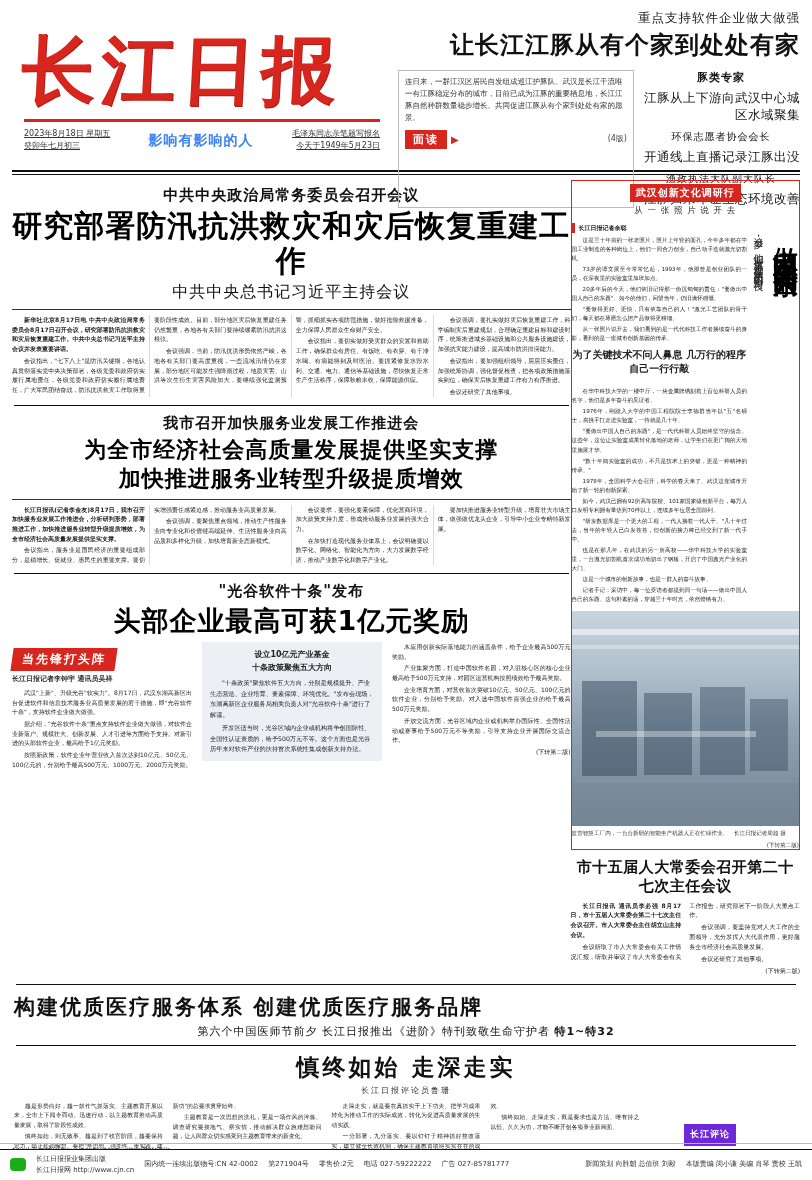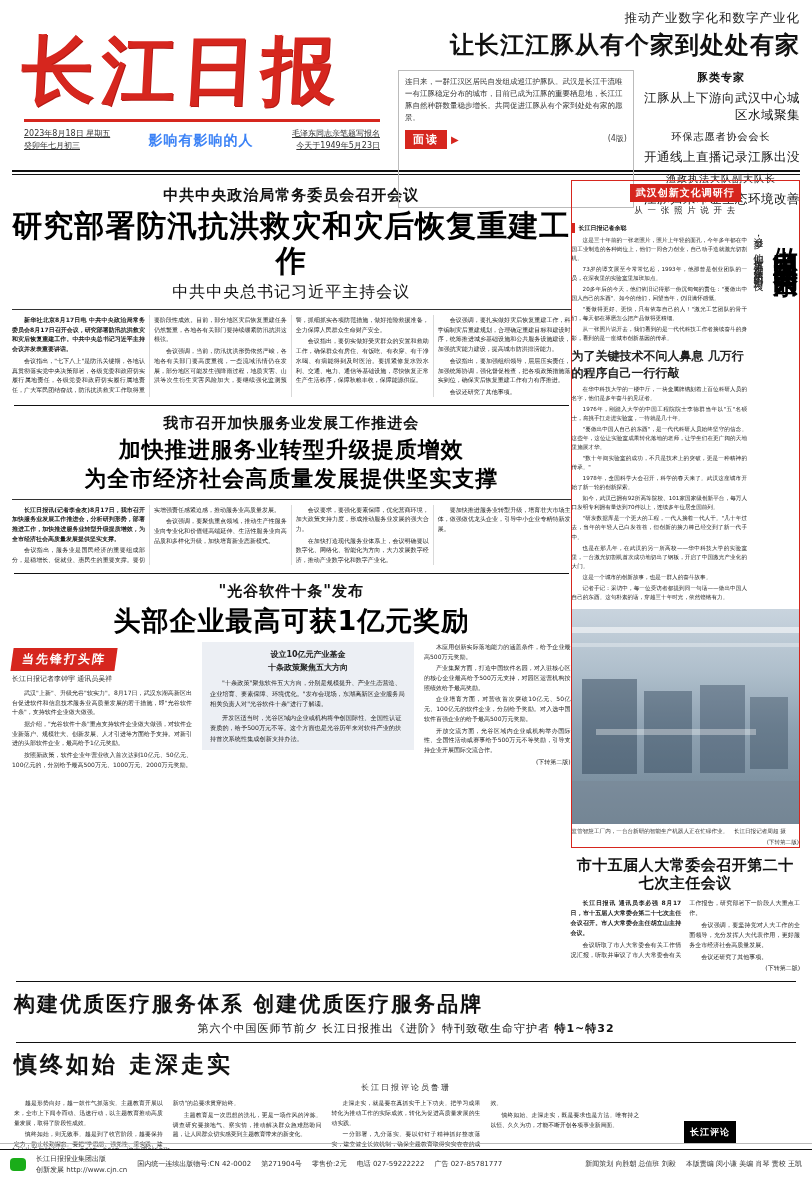--- a/index.html
+++ b/index.html
@@ -126,21 +126,21 @@
   .sec { margin-top: 8px; }
   .sec-divider { border-top: 1px solid #111; margin: 8px 2px 0; }
 
   
   .award-bar {
     background: #d6261e; color: #fff; font-size: 12px; font-weight: bold;
     padding: 3px 10px; display: inline-block; letter-spacing: 2px;
     transform: skewX(-8deg);
   }
   .award-wrap { margin: 6px 0 2px; }
-  .award-byline { font-size: 7px; color: #333; margin: 3px 0 4px; }
+  .award-byline { font-size: 7px; color: #333; margin: 3px 0 4px; font-weight: bold; }
 
   .box-light {
     background: #eceff4; padding: 6px 8px; font-size: 6.2px; line-height: 1.7;
     color: #222;
   }
   .box-light .bt { text-align: center; font-size: 8px; font-weight: bold; margin-bottom: 3px; }
 
   
   .red-frame {
     border: 1.5px solid #d6261e; position: relative;
@@ -194,32 +194,32 @@
   
   .bottom-banner {
     text-align: left; font-size: 21px; font-weight: bold; letter-spacing: 2px;
     margin: 8px 0 3px;
   }
   .bottom-sub {
     text-align: center; font-size: 11px; color: #111; letter-spacing: 1px;
   }
   .bottom-sub .pgref { font-weight: bold; }
   .comment-title {
-    text-align: left; font-size: 23px; font-weight: bold; letter-spacing: 3px;
+    text-align: center; font-size: 23px; font-weight: bold; letter-spacing: 3px;
     margin: 6px 0 2px;
   }
   .comment-kicker { text-align: center; font-size: 8px; color: #333; letter-spacing: 2px; }
   .comment-cols {
     column-count: 5; column-gap: 10px; font-size: 5.8px; line-height: 1.65;
     text-align: justify; color: #222; margin-top: 6px; position: relative;
   }
   .comment-cols p { margin: 0 0 2px; text-indent: 11px; }
   .stamp {
     position: absolute; right: 62px; bottom: 6px;
-    width: 52px; height: 22px; background: #000000; color: #fff;
+    width: 52px; height: 22px; background: #6d28d9; color: #fff;
     font-size: 9px; font-weight: bold; display: flex; align-items: center;
     justify-content: center; letter-spacing: 1px;
   }
 
   
   .footer {
     position: absolute; left: 0; right: 0; bottom: 0;
     border-top: 1px solid #111;
     font-size: 7px; color: #333;
     padding: 4px 10px 5px 10px;
@@ -254,21 +254,21 @@
         </div>
         <div class="slogan">影响有影响的人</div>
         <div class="col" style="text-align:right">
           <div>毛泽东同志亲笔题写报名</div>
           <div>今天于1949年5月23日</div>
         </div>
       </div>
     </div>
 
     <div class="masthead-right">
-      <div class="top-head-small">推动产业数字化和数字产业化</div>
+      <div class="top-head-small">重点支持软件企业做大做强</div>
       <div class="top-head-big">让长江江豚从有个家到处处有家</div>
       <div class="top-split">
         <div class="top-left-box">
           <div>连日来，一群江汉区居民自发组成巡江护豚队。武汉是长江干流唯一有江豚稳定分布的城市，目前已成为江豚的重要栖息地，长江江豚自然种群数量稳步增长。共同促进江豚从有个家到处处有家的愿景。</div>
           <div class="readbar">
             <span class="tag">面读</span>
             <span class="arrow">▶</span>
             <span class="pg">(4版)</span>
           </div>
         </div>
@@ -304,22 +304,22 @@
           <p>会议强调，要扎实做好灾后恢复重建工作，科学编制灾后重建规划，合理确定重建目标和建设时序，统筹推进城乡基础设施和公共服务设施建设，加强抗灾能力建设，提高城市防洪排涝能力。</p>
           <p>会议指出，要加强组织领导，层层压实责任，加强统筹协调，强化督促检查，把各项政策措施落实到位，确保灾后恢复重建工作有力有序推进。</p>
           <p>会议还研究了其他事项。</p>
         </div>
       </div>
 
       <div class="sec-divider"></div>
 
       <div class="sec">
         <div class="kicker">我市召开加快服务业发展工作推进会</div>
+        <div class="headline-lg">为全市经济社会高质量发展提供坚实支撑</div>
         <div class="headline-lg">加快推进服务业转型升级提质增效</div>
-        <div class="headline-lg">为全市经济社会高质量发展提供坚实支撑</div>
         <div class="hr-art"></div>
         <div class="cols4">
           <p class="lead">长江日报讯(记者李金友)8月17日，我市召开加快服务业发展工作推进会，分析研判形势，部署推进工作，加快推进服务业转型升级提质增效，为全市经济社会高质量发展提供坚实支撑。</p>
           <p>会议指出，服务业是国民经济的重要组成部分，是稳增长、促就业、惠民生的重要支撑。要切实增强责任感紧迫感，推动服务业高质量发展。</p>
           <p>会议强调，要聚焦重点领域，推动生产性服务业向专业化和价值链高端延伸、生活性服务业向高品质和多样化升级，加快培育新业态新模式。</p>
           <p>会议要求，要强化要素保障，优化营商环境，加大政策支持力度，形成推动服务业发展的强大合力。</p>
           <p>在加快打造现代服务业体系上，会议明确要以数字化、网络化、智能化为方向，大力发展数字经济，推动产业数字化和数字产业化。</p>
           <p>要加快推进服务业转型升级，培育壮大市场主体，做强做优龙头企业，引导中小企业专精特新发展。</p>
         </div>
       </div>
@@ -334,21 +334,21 @@
             <div class="award-wrap">
               <span class="award-bar">当先锋打头阵</span>
             </div>
             <div class="award-byline">长江日报记者李钟宇 通讯员吴祥</div>
             <div style="font-size:6px;line-height:1.62;text-align:justify;color:#222">
               <p style="margin:0 0 2px;text-indent:12px">武汉"上新"、升级光谷"软实力"。8月17日，武汉东湖高新区出台促进软件和信息技术服务业高质量发展的若干措施，即"光谷软件十条"，支持软件企业做大做强。</p>
               <p style="margin:0 0 2px;text-indent:12px">据介绍，"光谷软件十条"重点支持软件企业做大做强，对软件企业新落户、规模壮大、创新发展、人才引进等方面给予支持。对新引进的头部软件企业，最高给予1亿元奖励。</p>
               <p style="margin:0 0 2px;text-indent:12px">按照新政策，软件企业年营业收入首次达到10亿元、50亿元、100亿元的，分别给予最高500万元、1000万元、2000万元奖励。</p>
             </div>
           </div>
-          <div style="width:212px">
+          <div style="width:180px">
             <div class="box-light">
               <div class="bt" style="white-space:pre-line">设立10亿元产业基金
 十条政策聚焦五大方向</div>
               <p style="margin:0 0 3px;text-indent:12px">"十条政策"聚焦软件五大方向，分别是规模提升、产业生态营造、企业培育、要素保障、环境优化。"发布会现场，东湖高新区企业服务局相关负责人对"光谷软件十条"进行了解读。</p>
               <p style="margin:0;text-indent:12px">开发区适当时，光谷区域内企业或机构将争创国际性、全国性认证资质的，给予500万元不等。这个方面也是光谷历年来对软件产业的扶持首次系统性集成创新支持办法。</p>
             </div>
           </div>
           <div style="flex:1">
             <div style="font-size:6px;line-height:1.62;text-align:justify;color:#222">
               <p style="margin:0 0 2px;text-indent:12px">木应用创新实际落地能力的涵盖条件，给予企业最高500万元奖励。</p>
@@ -371,21 +371,21 @@
 
         <div class="rf-row" style="margin-top:6px">
           <div class="rf-text">
             <div style="font-size:6px;font-weight:bold;margin-bottom:3px;border-left:3px solid #d6261e;padding-left:4px">长江日报记者余聪</div>
             <p>这是三十年前的一张老照片，照片上年轻的面孔，今年多年都在中国工业制造的各种岗位上，他们一同合力创业，自己动手造就激光切割机。</p>
             <p>73岁的谭文展至今常常忆起，1993年，他那曾是创业团队的一员，在深夜里的实验室里加班加点。</p>
             <p>20多年后的今天，他们依旧记得那一份沉甸甸的责任："要做出中国人自己的东西"。如今的他们，回望当年，仍旧满怀感慨。</p>
             <p>"要做得更好、更快，只有依靠自己的人！"激光工艺团队的骨干们，每天都在琢磨怎么把产品做得更精细。</p>
             <p>从一张照片说开去，我们看到的是一代代科技工作者接续奋斗的身影，看到的是一座城市创新基因的传承。</p>
 
-            <div style="font-size:12px;font-weight:bold;text-align:left;margin:5px 0 3px;line-height:1.4">为了关键技术不问人鼻息 几万行的程序自己一行行敲</div>
+            <div style="font-size:10px;font-weight:bold;text-align:center;margin:5px 0 11px;line-height:1.4">为了关键技术不问人鼻息 几万行的程序自己一行行敲</div>
             <p>在华中科技大学的一楼中厅，一块金属牌镌刻着上百位科研人员的名字，他们是多年奋斗的见证者。</p>
             <p>1976年，刚踏入大学的中国工程院院士李德群当年以"五"名硕士，肩挑手扛走进实验室，一待就是几十年。</p>
             <p>"要做出中国人自己的东西"，是一代代科研人员始终坚守的信念。这些年，这位让实验室成果转化落地的老师，让学生们在更广阔的天地里施展才华。</p>
             <p>"数十年间实验室的成功，不只是技术上的突破，更是一种精神的传承。"</p>
             <p>1978年，全国科学大会召开，科学的春天来了。武汉这座城市开始了新一轮的创新探索。</p>
             <p>如今，武汉已拥有92所高等院校、101家国家级创新平台，每万人口发明专利拥有量达到70件以上，连续多年位居全国前列。</p>
             <p>"研发数据库是一个更大的工程，一代人接着一代人干。"几十年过去，当年的年轻人已白发苍苍，但创新的接力棒已经交到了新一代手中。</p>
             <p>也是在那几年，在武汉的另一所高校——华中科技大学的实验室里，一台激光切割机首次成功地切出了钢板，开启了中国激光产业化的大门。</p>
             <p>这是一个城市的创新故事，也是一群人的奋斗故事。</p>
             <p>记者手记：采访中，每一位受访者都提到同一句话——做出中国人自己的东西。这句朴素的话，穿越三十年时光，依然铿锵有力。</p>
@@ -446,21 +446,21 @@
       <div class="stamp">长江评论</div>
     </div>
   </div>
 
   <div class="weather-bar">今日此天气晴到多云，26℃~36℃。编本周3版3班</div>
 
   <div class="footer">
     <span class="wx"></span>
     <span class="grp">
       <span>长江日报报业集团出版</span><br>
-      <span>创新发展 http://www.cjn.cn</span>
+      <span>长江日报网 http://www.cjn.cn</span>
     </span>
     <span class="grp">
       <span>国内统一连续出版物号:CN 42-0002</span>
     </span>
     <span class="grp">第271904号</span>
     <span class="grp">零售价:2元</span>
     <span class="grp">电话 027-59222222</span>
     <span class="grp">广告 027-85781777</span>
     <span class="spacer"></span>
     <span class="grp">新闻策划 向胜朝  总值班 刘毅</span>

